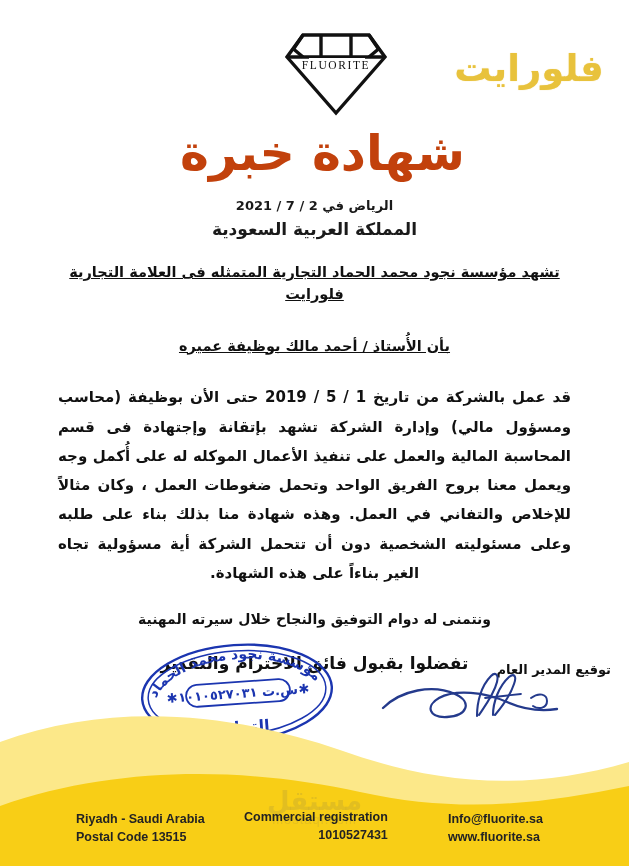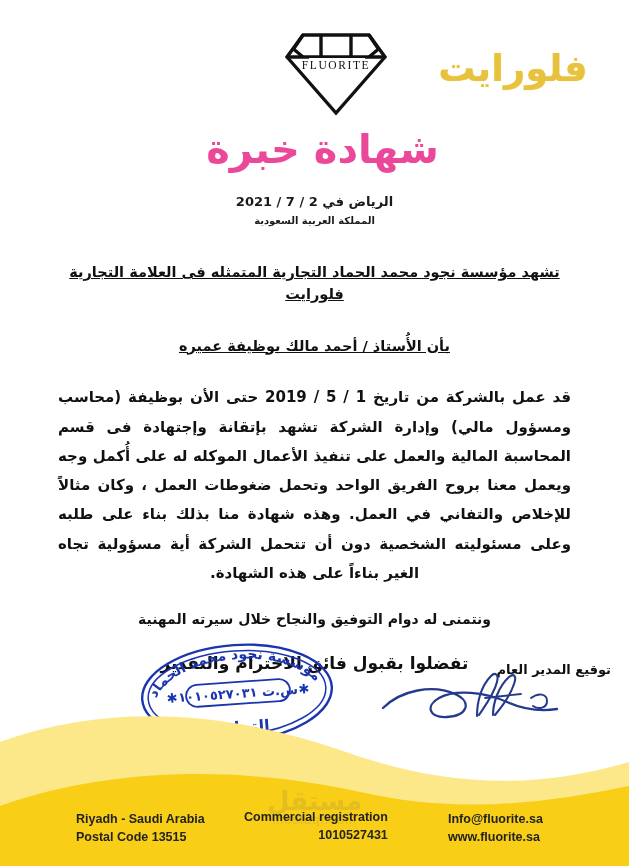--- a/index.html
+++ b/index.html
@@ -29,21 +29,21 @@
   }
   .logo-mark {
     position: absolute;
     left: 281px;
     top: 5px;
     width: 110px;
     height: 92px;
   }
   .brand-ar {
     position: absolute;
-    right: 16px;
+    right: 0;
     top: 28px;
     width: 200px;
     text-align: center;
     color: #E8C23C;
     font-family: "DejaVu Sans", sans-serif;
     font-size: 37px;
     font-weight: bold;
     letter-spacing: 0px;
     line-height: 1;
     direction: rtl;
@@ -53,40 +53,40 @@
   
   .title-block {
     position: absolute;
     top: 126px;
     left: 0;
     width: 629px;
     text-align: center;
   }
   .cert-title {
     font-family: "DejaVu Sans", sans-serif;
-    font-size: 40px;
-    font-weight: bold;
-    color: #ec4899;
+    font-size: 49px;
+    font-weight: bold;
+    color: #c2410c;
     line-height: 1.15;
     direction: rtl;
     letter-spacing: -1px;
     padding-left: 16px;
   }
   .cert-date {
-    margin-top: 22px;
+    margin-top: 16px;
     font-family: "DejaVu Sans", sans-serif;
     font-size: 13px;
     font-weight: bold;
     color: #1a1a1a;
     direction: rtl;
   }
   .cert-country {
     margin-top: 6px;
     font-family: "DejaVu Sans", sans-serif;
-    font-size: 10px;
+    font-size: 17px;
     font-weight: bold;
     color: #1a1a1a;
     direction: rtl;
   }
 
   
   .body-wrap {
     position: absolute;
     top: 262px;
     left: 58px;

